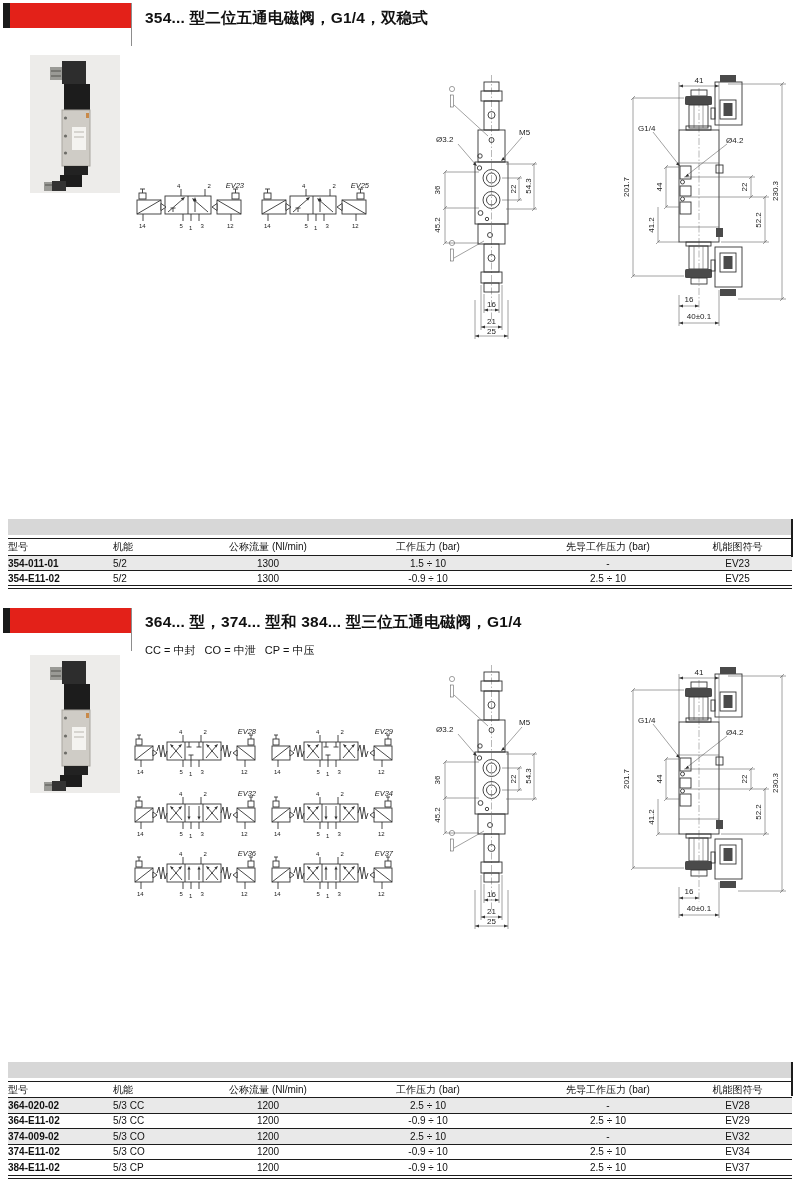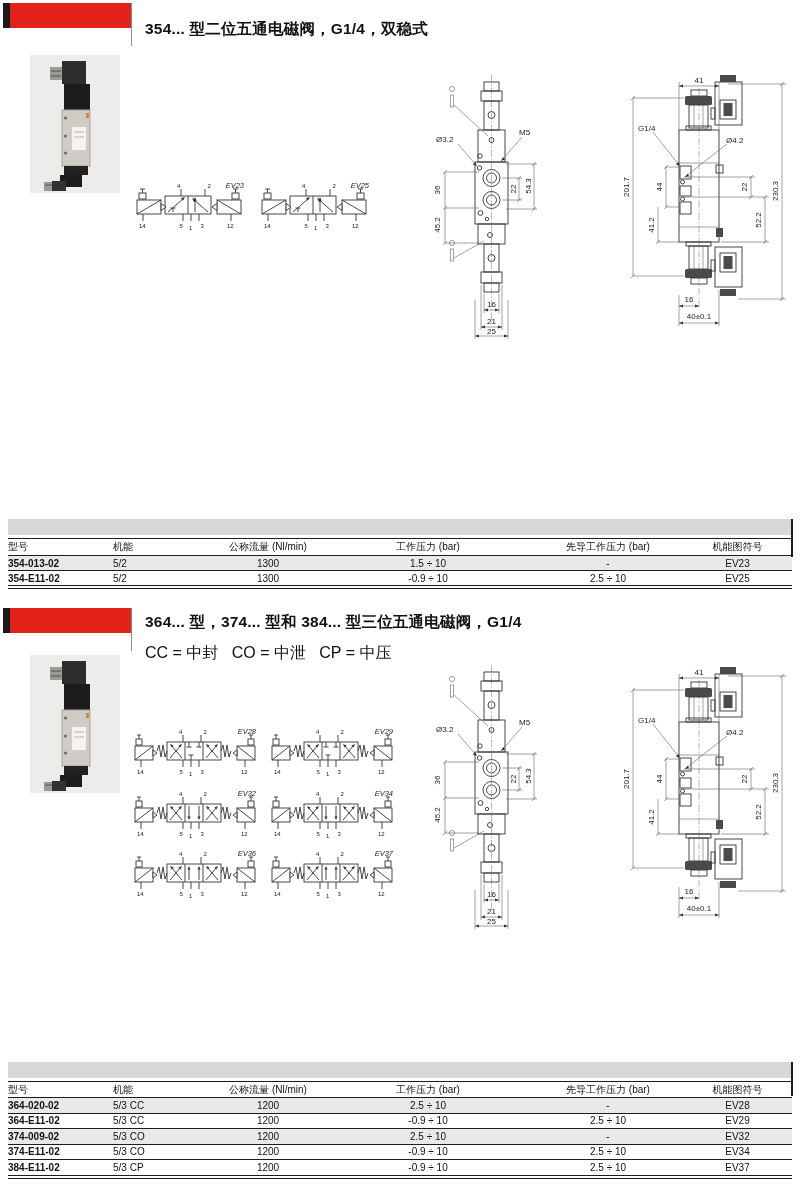--- a/index.html
+++ b/index.html
@@ -3,21 +3,21 @@
 <meta charset="utf-8">
 <style>
   html,body{margin:0;padding:0;background:#fff}
   .page{position:relative;width:800px;height:1194px;background:#fff;overflow:hidden;
         font-family:"Liberation Sans",sans-serif;color:#111}
   .abs{position:absolute}
   .banner-black{background:#1a1a1a}
   .banner-red{background:#e32119}
   .vrule{width:1px;background:#8d8d8d}
   .sec-title{font-size:15.5px;font-weight:bold;white-space:nowrap;letter-spacing:.2px}
-  .legend{font-size:16px;white-space:pre}
+  .legend{font-size:11px;white-space:pre}
   
   .tblwrap{width:784px}
   .band{position:relative;height:16px;background:#d7d7d7;margin-bottom:3px}
   .bandtick{position:absolute;right:-1px;top:0;width:2px;background:#1c1c1c}
   table.dt{border-collapse:collapse;table-layout:fixed;width:784px;font-size:10px;
            border-top:1px solid #1c1c1c;border-bottom:1px solid #1c1c1c}
   table.dt tr{border-top:1px solid #1c1c1c}
   table.dt th{font-weight:normal}
   table.dt th,table.dt td{overflow:hidden;white-space:nowrap;padding:0}
   .t1 th{height:16px}.t1 td{height:14px}
@@ -40,21 +40,21 @@
   .v-cc .mc-co,.v-cc .mc-cp,.v-co .mc-cc,.v-co .mc-cp,.v-cp .mc-cc,.v-cp .mc-co{display:none}
 </style>
 </head>
 <body>
 
 <div class="page">
 
   <div class="abs banner-black" style="left:3px;top:3px;width:7px;height:25px"></div>
   <div class="abs banner-red" style="left:10px;top:3px;width:121px;height:25px"></div>
   <div class="abs vrule" style="left:131px;top:3px;height:43px"></div>
-  <div class="abs sec-title" style="left:145px;top:19px">354... 型二位五通电磁阀，G1/4，双稳式</div>
+  <div class="abs sec-title" style="left:145px;top:8px">354... 型二位五通电磁阀，G1/4，双稳式</div>
 
   <div class="abs" style="left:30px;top:55px">
   <svg viewBox="0 0 90 138" width="90" height="138">
     <rect x="0" y="0" width="90" height="138" fill="#edecea"></rect>
     <rect x="20" y="12" width="12" height="13" fill="#9a9a96"></rect>
     <line x1="21" y1="16" x2="31" y2="16" stroke="#6a6a66" stroke-width="1.5"></line>
     <line x1="21" y1="21" x2="31" y2="21" stroke="#6a6a66" stroke-width="1.5"></line>
     <rect x="32" y="6" width="24" height="23" fill="#2d2d2d"></rect>
     <rect x="34" y="29" width="26" height="26" fill="#1c1c1c"></rect>
     <rect x="32" y="55" width="28" height="56" fill="#cfccc6" stroke="#a9a69f" stroke-width="1"></rect>
@@ -357,21 +357,21 @@
       <tbody>
           <tr>
         <th class="c-l">型号</th>
         <th class="c-l">机能</th>
         <th class="c-c">公称流量 (Nl/min)</th>
         <th class="c-c">工作压力 (bar)</th>
         <th class="c-c">先导工作压力 (bar)</th>
         <th class="c-c">机能图符号</th>
       </tr>
       <tr class="row-g">
-        <td class="c-l bold">354-013-02</td>
+        <td class="c-l bold">354-011-01</td>
         <td class="c-l">5/2</td>
         <td class="c-c">1300</td>
         <td class="c-c">1.5 ÷ 10</td>
         <td class="c-c">-</td>
         <td class="c-c">EV23</td>
       </tr>
       <tr>
         <td class="c-l bold">354-E11-02</td>
         <td class="c-l">5/2</td>
         <td class="c-c">1300</td>

